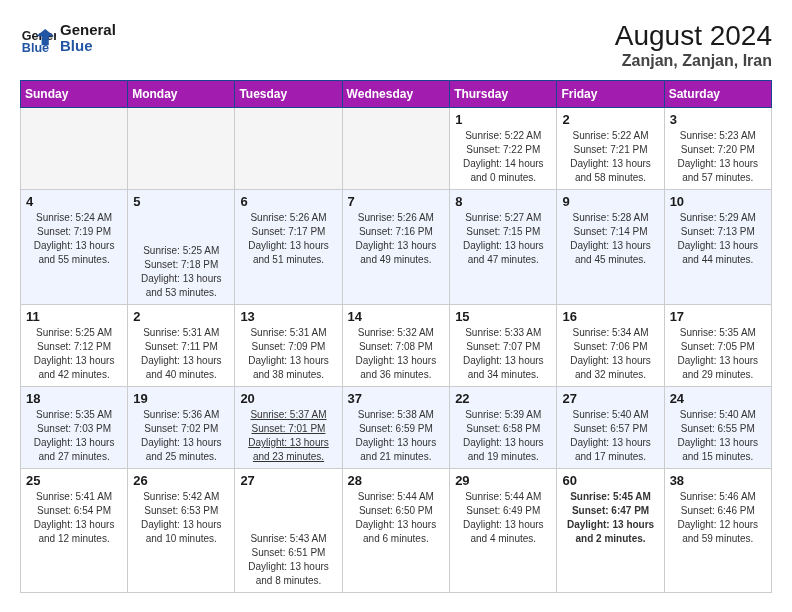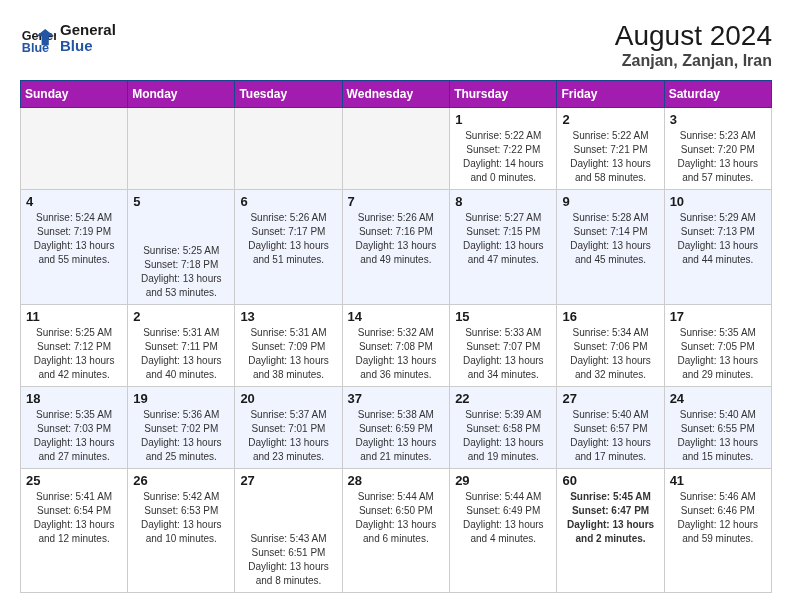--- a/index.html
+++ b/index.html
@@ -254,21 +254,21 @@
         </td>
         <td>
           <span class="day-number">19</span>
           <div class="day-info" style="white-space: pre-line;">Sunrise: 5:36 AM
 Sunset: 7:02 PM
 Daylight: 13 hours
 and 25 minutes.</div>
         </td>
         <td>
           <span class="day-number">20</span>
-          <div class="day-info" style="white-space: pre-line;">Sunrise: 5:37 AM
+          <div class="day-info" style="white-space: pre-line; text-decoration: underline;">Sunrise: 5:37 AM
 Sunset: 7:01 PM
 Daylight: 13 hours
 and 23 minutes.</div>
         </td>
         <td>
           <span class="day-number">37</span>
           <div class="day-info" style="white-space: pre-line;">Sunrise: 5:38 AM
 Sunset: 6:59 PM
 Daylight: 13 hours
 and 21 minutes.</div>
@@ -332,21 +332,21 @@
 and 4 minutes.</div>
         </td>
         <td>
           <span class="day-number">60</span>
           <div class="day-info" style="white-space: pre-line; font-weight: bold;">Sunrise: 5:45 AM
 Sunset: 6:47 PM
 Daylight: 13 hours
 and 2 minutes.</div>
         </td>
         <td>
-          <span class="day-number">41</span>
+          <span class="day-number">38</span>
           <div class="day-info" style="white-space: pre-line;">Sunrise: 5:46 AM
 Sunset: 6:46 PM
 Daylight: 12 hours
 and 59 minutes.</div>
         </td>
       </tr>
     </tbody>
 </table>
 
 </body></html>

